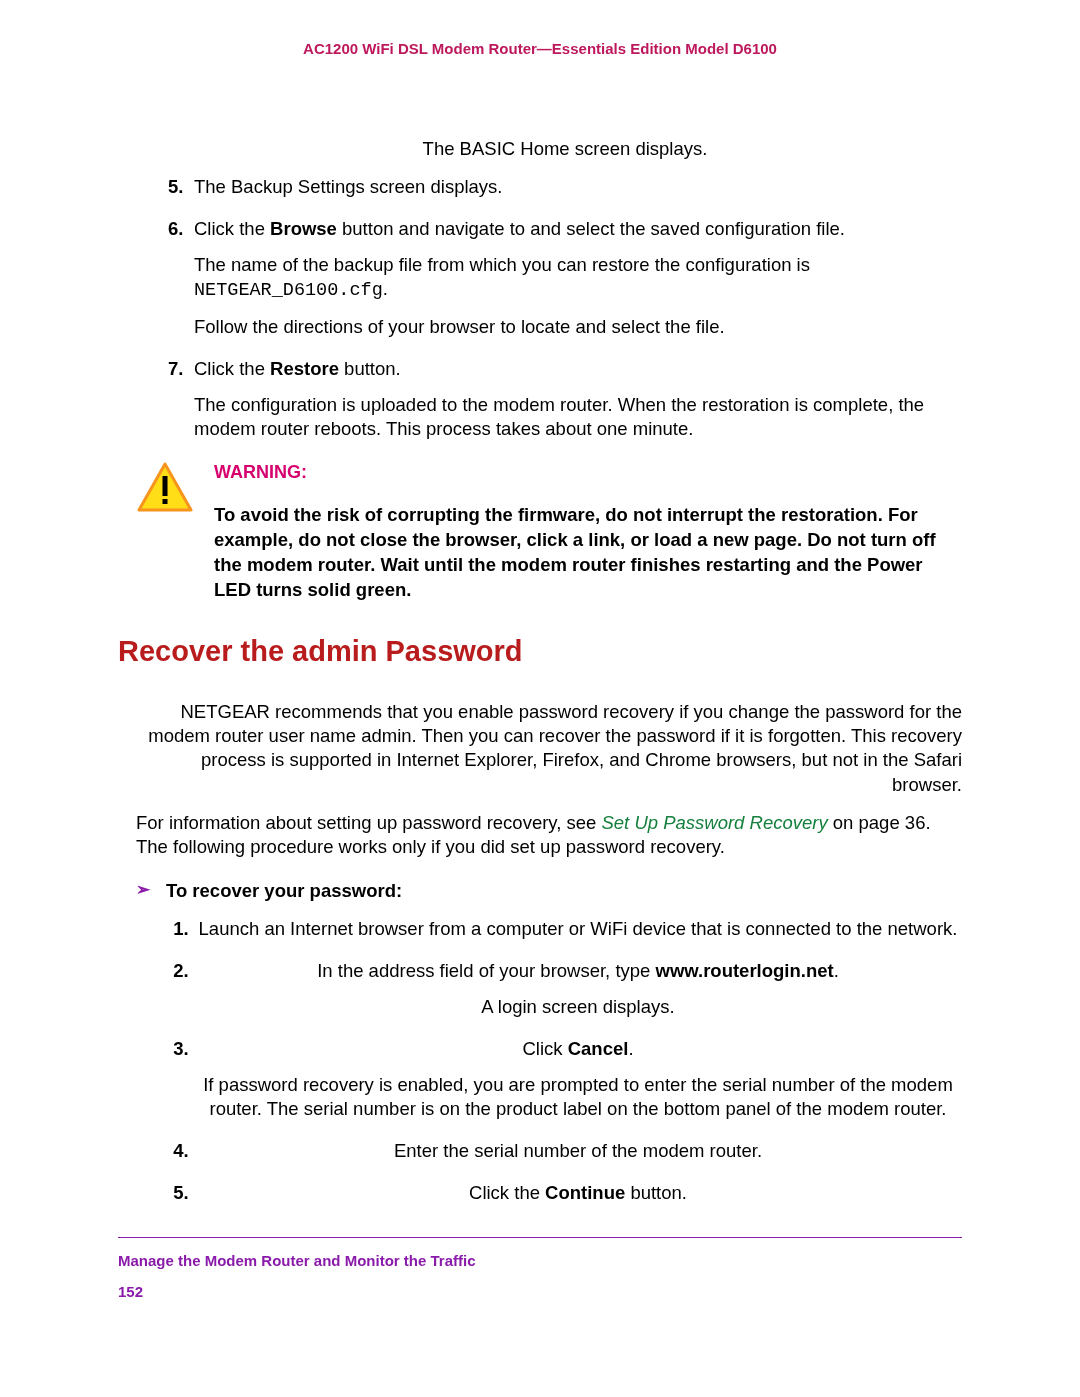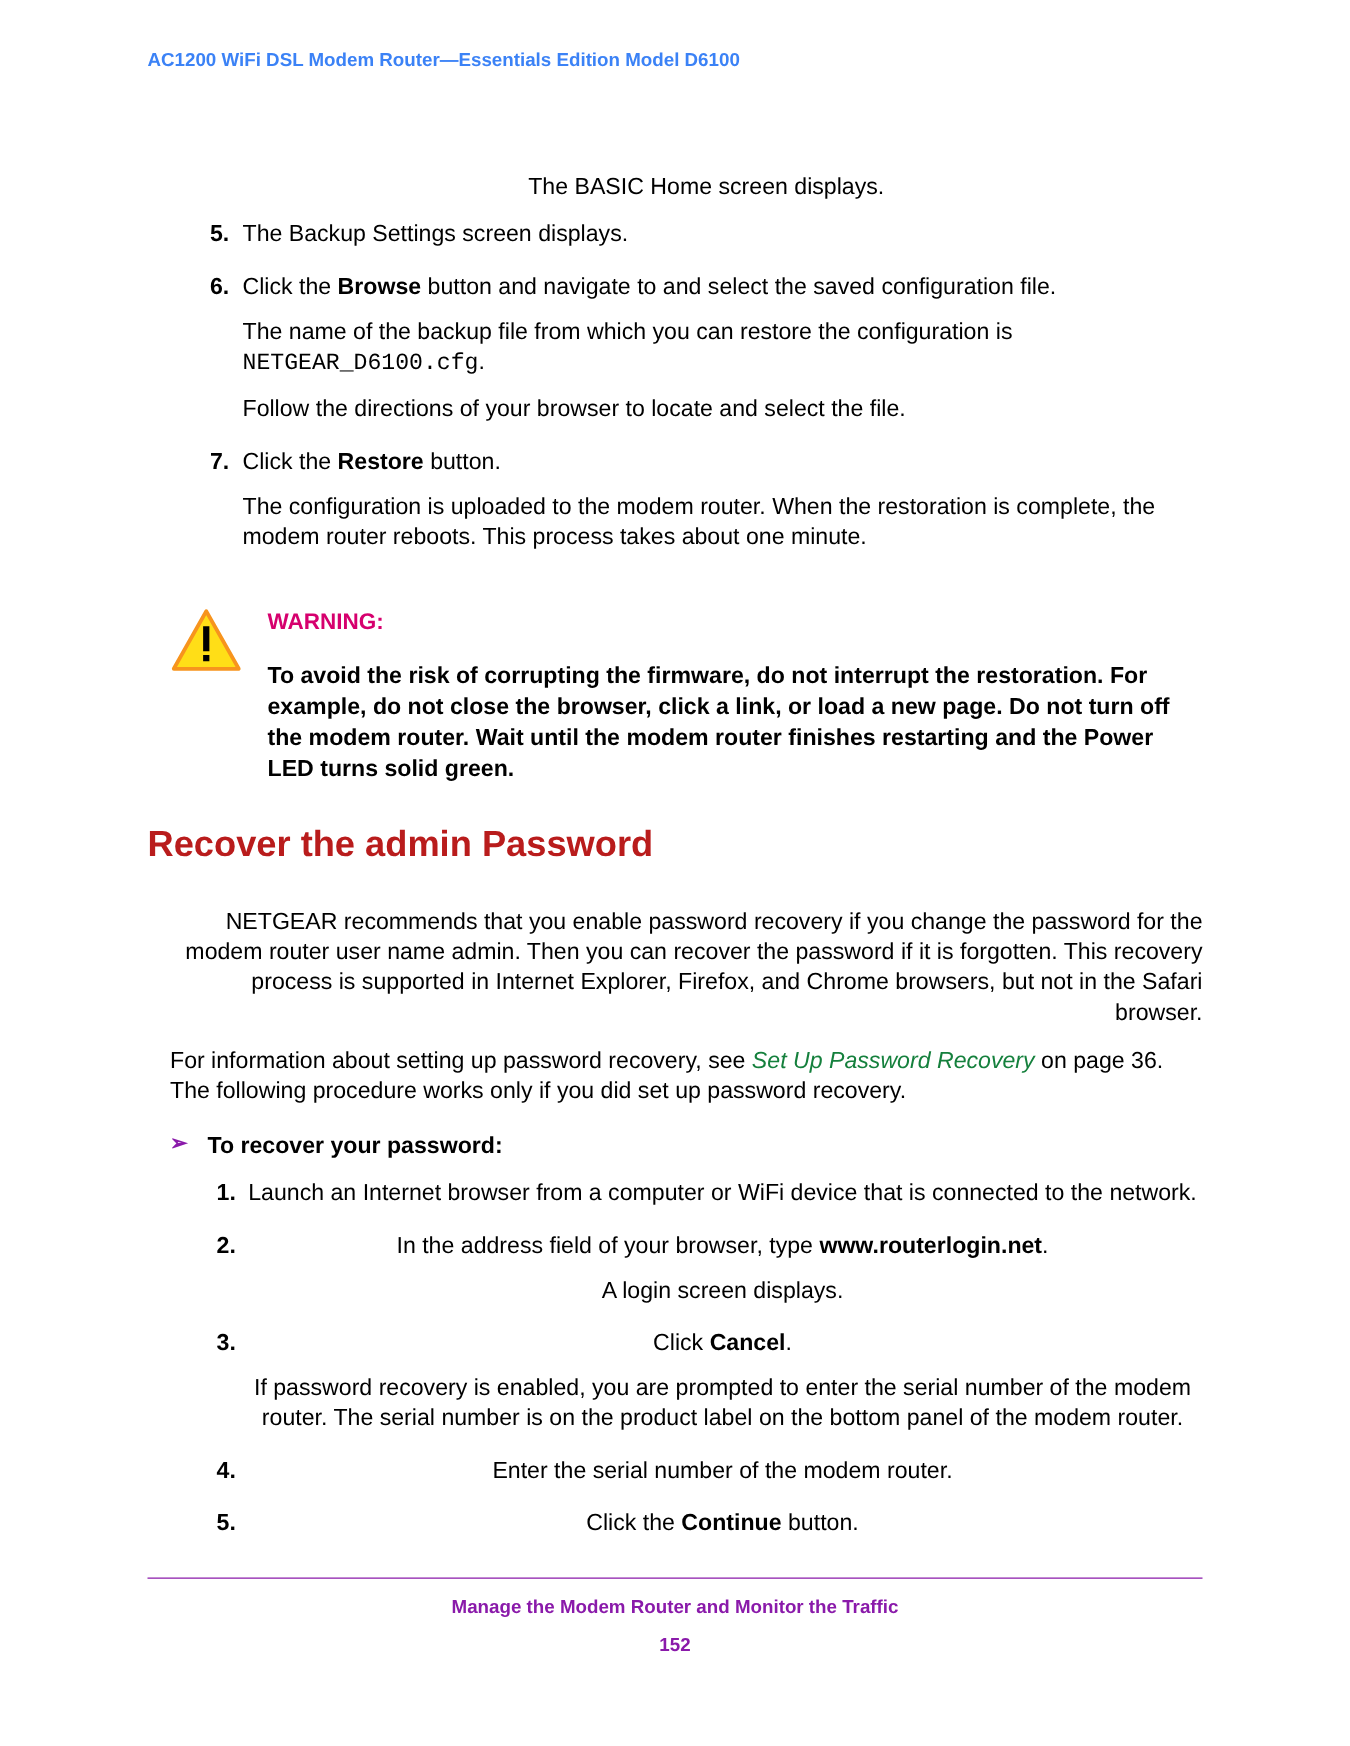--- a/index.html
+++ b/index.html
@@ -12,23 +12,24 @@
       background: #ffffff;
       width: 1080px;
       height: 1397px;
       margin: 0 auto;
       position: relative;
     }
     .page {
       padding: 40px 118px 30px 118px;
     }
     .header-title {
+      text-align: center;
       font-weight: bold;
       font-size: 15px;
-      color: #3b82f6;
+      color: #be185d;
       margin-bottom: 80px;
     }
     .body-text {
       font-size: 18.5px;
       line-height: 1.3;
       color: #000;
     }
     .indent-1 {
       margin-left: 50px;
     }
@@ -55,21 +56,21 @@
       margin-bottom: 12px;
     }
     .bold {
       font-weight: bold;
     }
     .mono {
       font-family: "Courier New", Courier, monospace;
     }
     .warning-block {
       display: flex;
-      margin-top: 33px;
+      margin-top: 8px;
       margin-bottom: 30px;
       margin-left: 18px;
     }
     .warning-icon {
       flex-shrink: 0;
       margin-right: 20px;
     }
     .warning-content {
       flex: 1;
     }
@@ -105,21 +106,21 @@
     }
     .link-text {
       color: #15803d;
       font-style: italic;
     }
     .footer-divider {
       border-top: 1px solid #8a1aaa;
       margin-top: 20px;
     }
     .footer {
-      text-align: center;
+      text-align: left;
       margin-top: 14px;
     }
     .footer-title {
       color: #8a1aaa;
       font-weight: bold;
       font-size: 15px;
       margin-bottom: 14px;
     }
     .footer-page {
       color: #8a1aaa;

